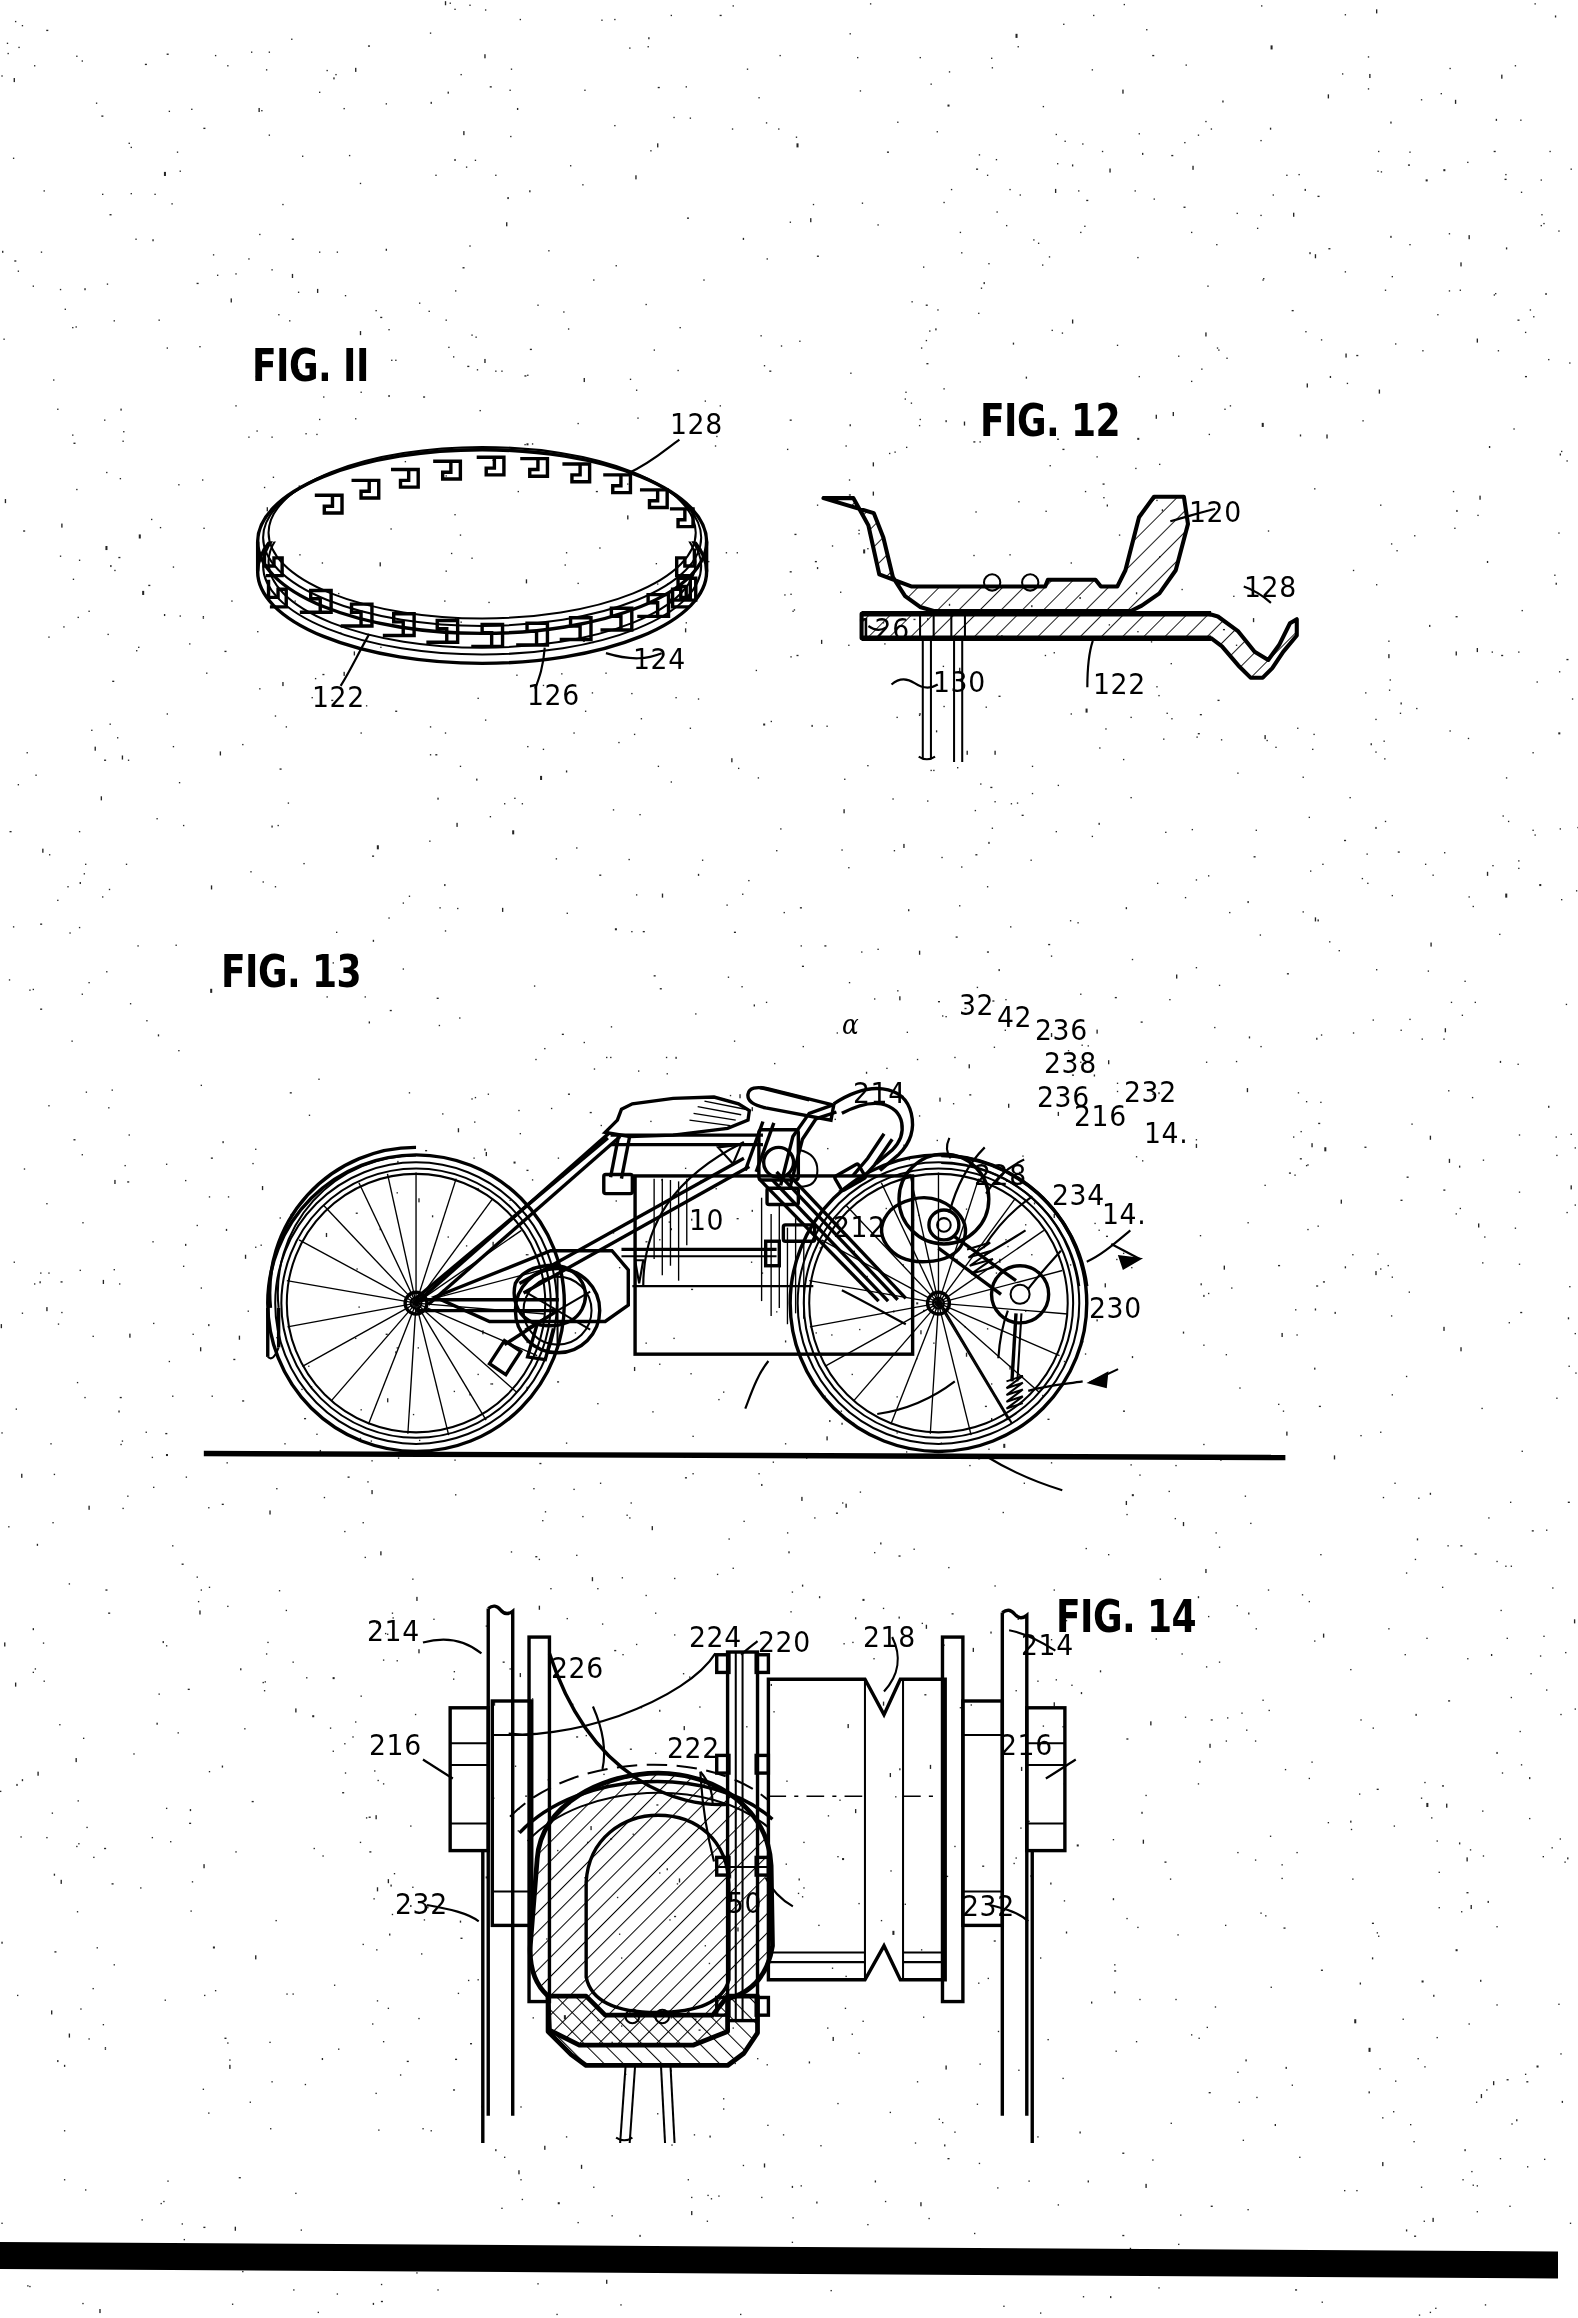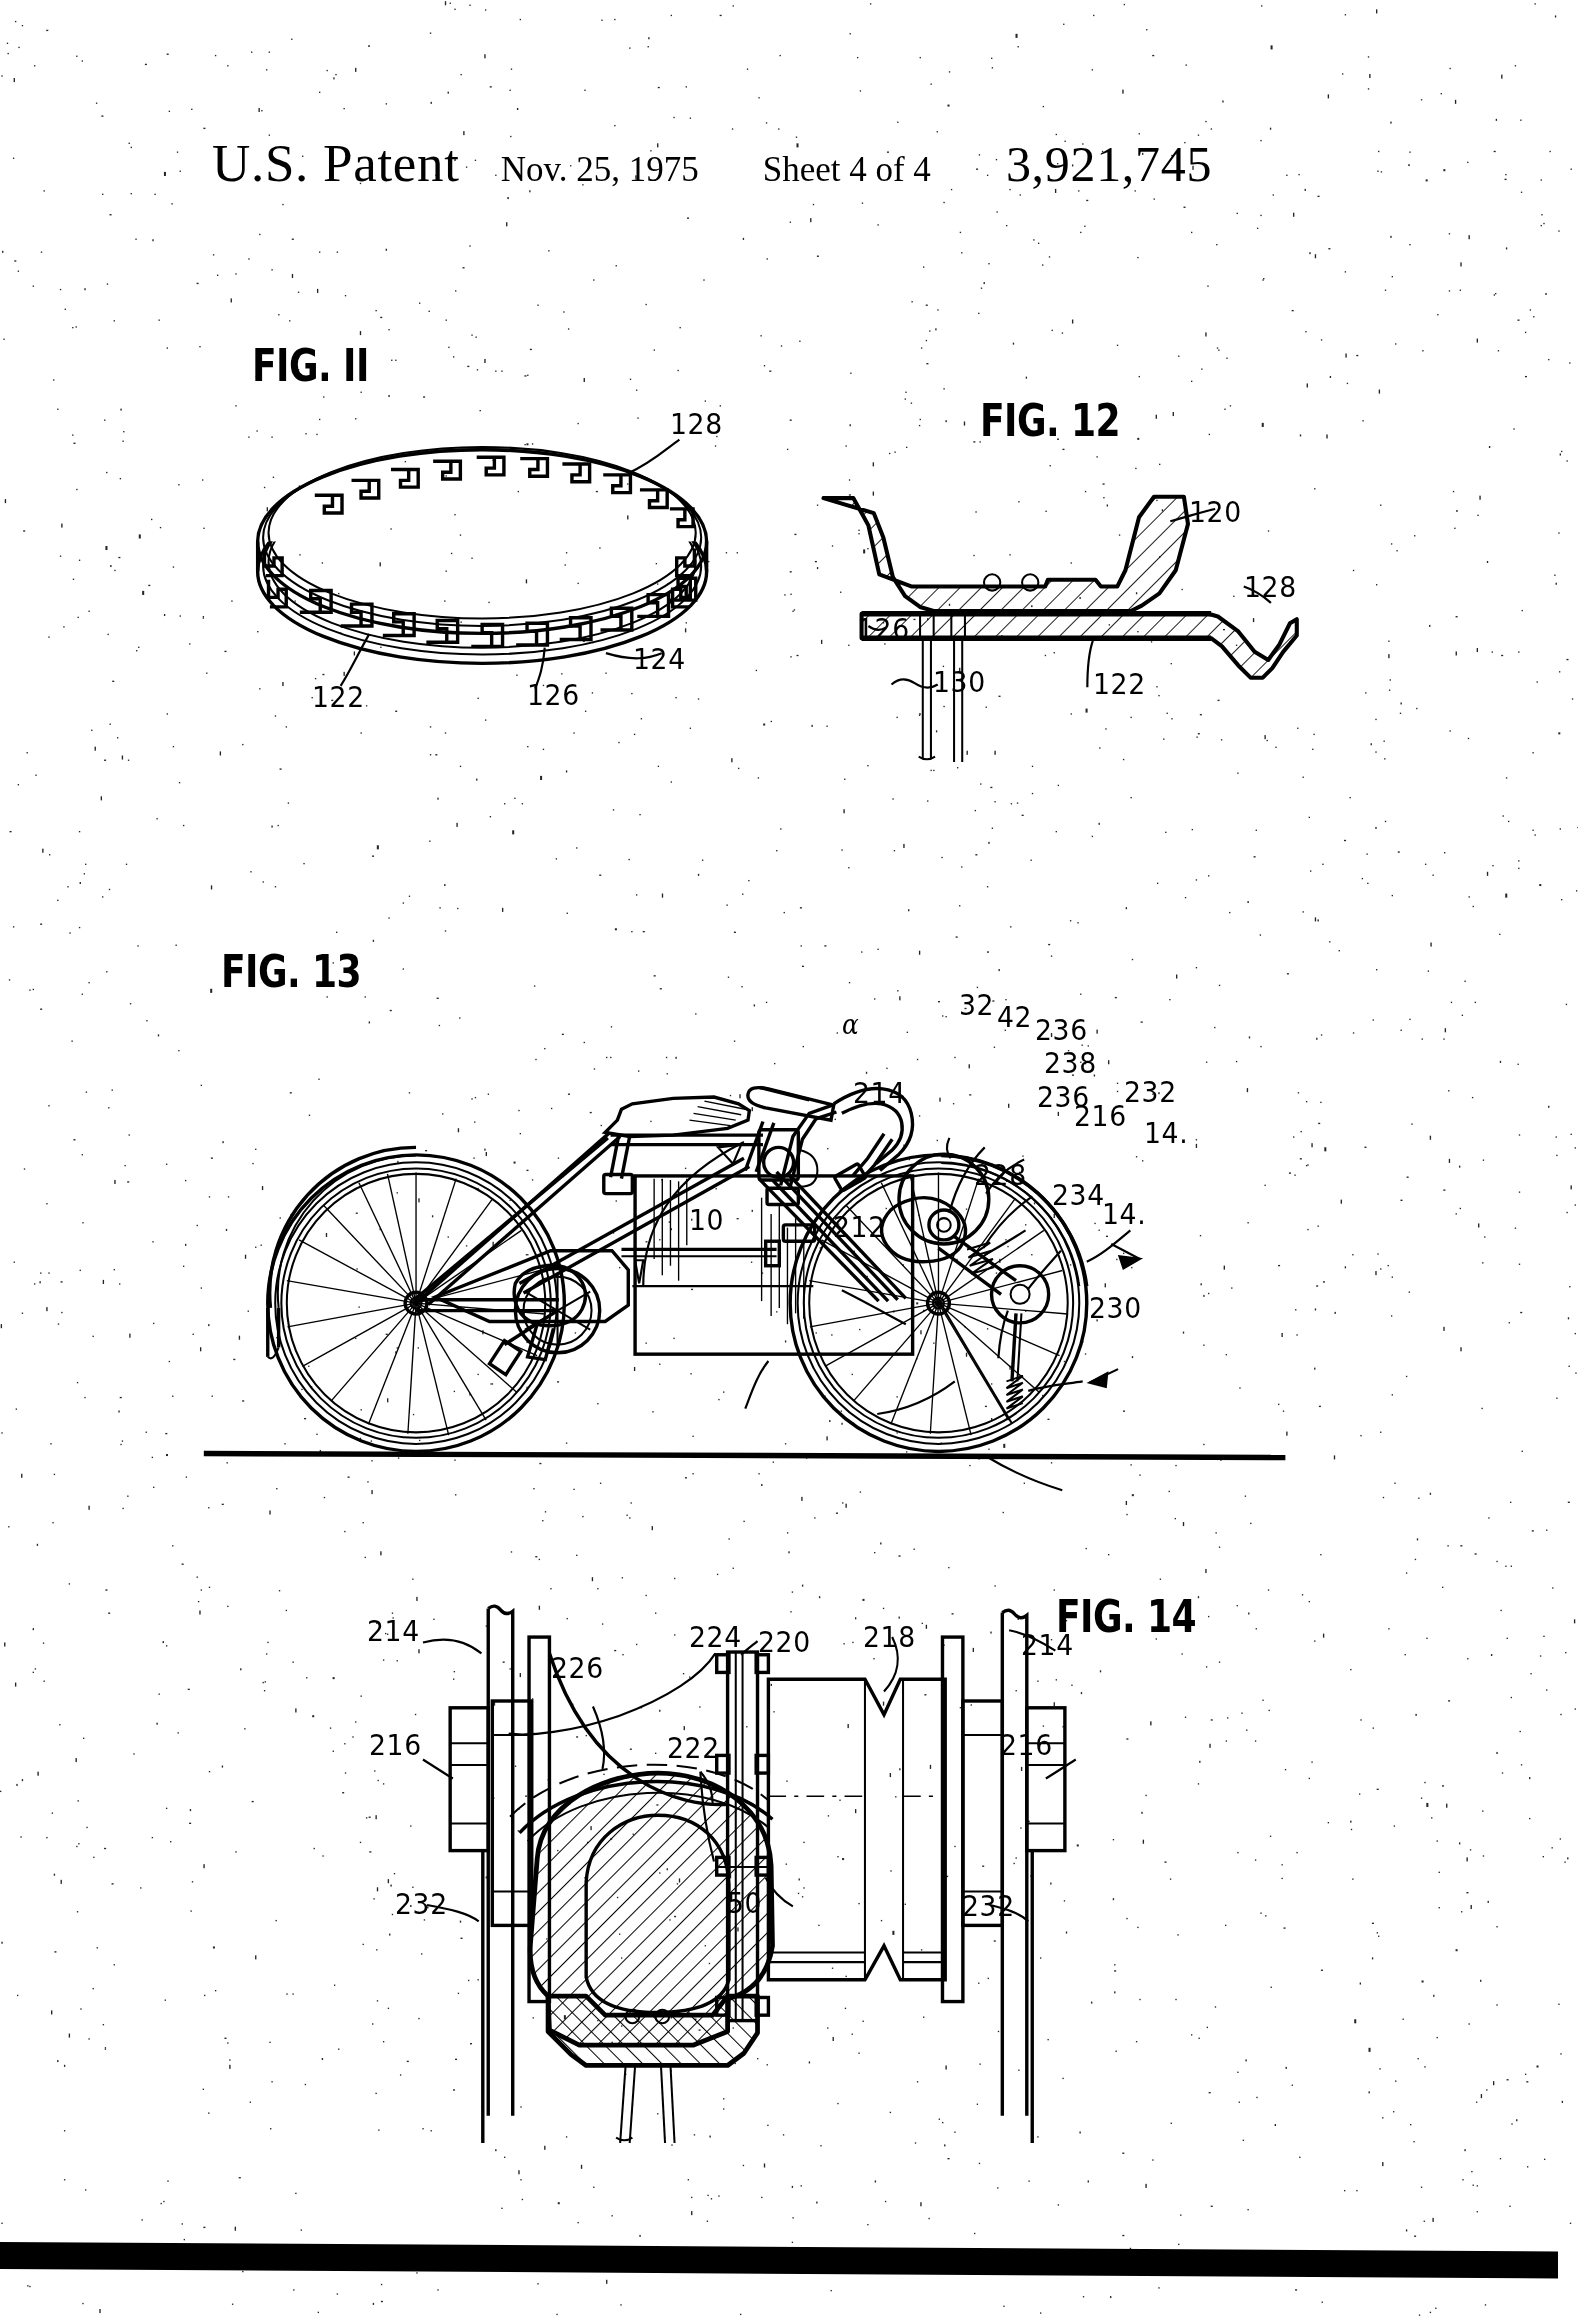--- a/index.html
+++ b/index.html
@@ -45,28 +45,20 @@
 
   
   #bottombar{position:absolute;left:0;top:2242px;width:1558px;height:27px;background:#000;
              transform:skewY(0.35deg);transform-origin:left top;}
 </style>
 </head>
 <body>
 
 <div id="sheet">
 
-  <div class="hdr">
-    <div class="hdr-inner">
-      <span class="hdr-uspat">U.S. Patent</span>
-      <span class="hdr-date">Nov. 25, 1975</span>
-      <span class="hdr-sheet">Sheet 4 of 4</span>
-      <span class="hdr-num">3,921,745</span>
-    </div>
-  </div>
 
   <div class="figlabel" style="left:252px;top:340px;">FIG. II</div>
 
   <svg style="left:225px;top:408px;" width="517" height="293" viewBox="0 0 760 430">
     <defs>
       <clipPath id="ringClipTop">
         <rect x="0" y="0" width="760" height="196"></rect>
       </clipPath>
       <clipPath id="ringClipBot">
         <rect x="0" y="196" width="760" height="240"></rect>

